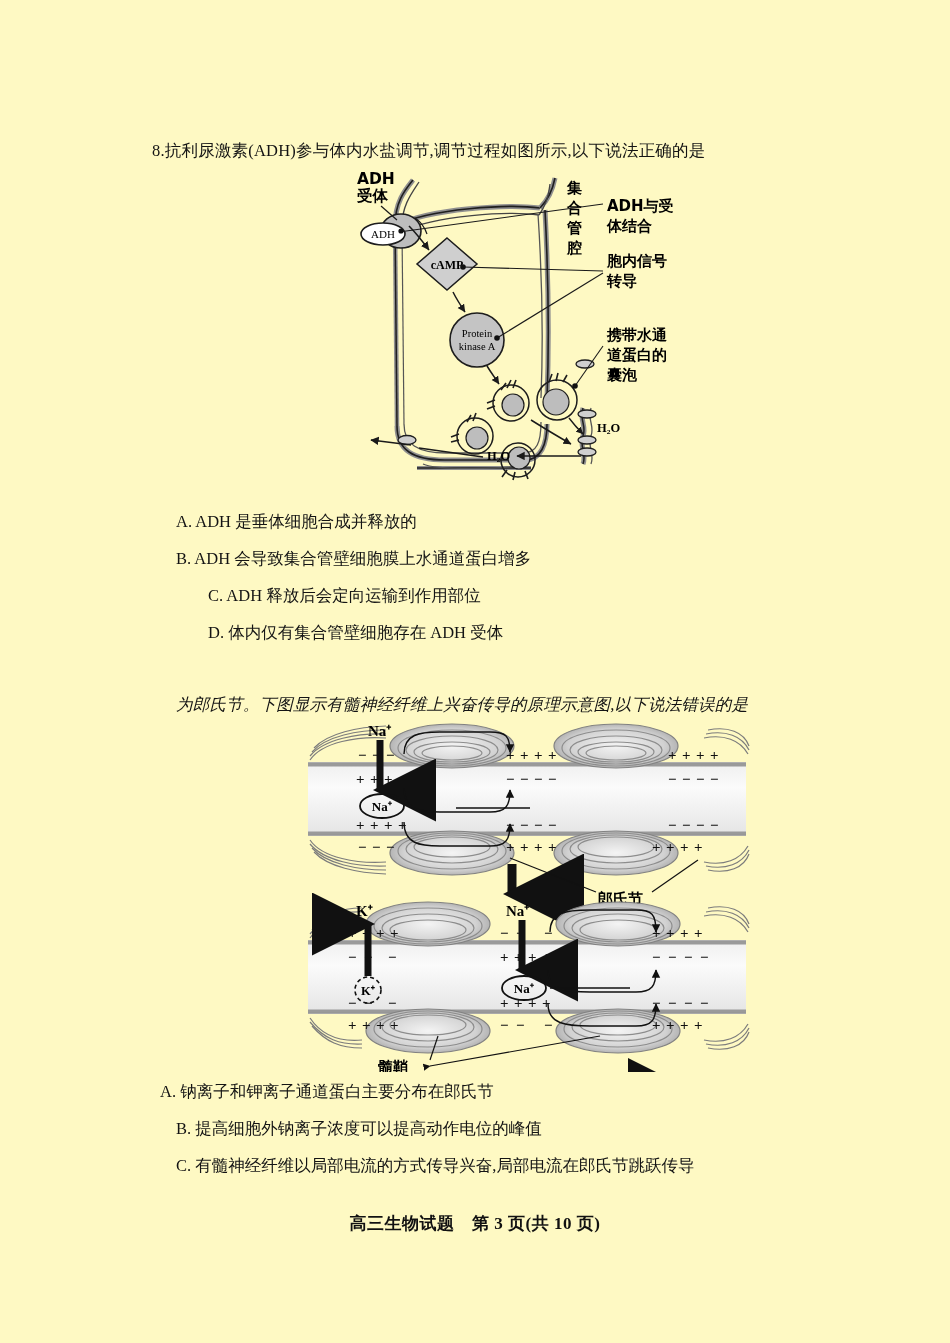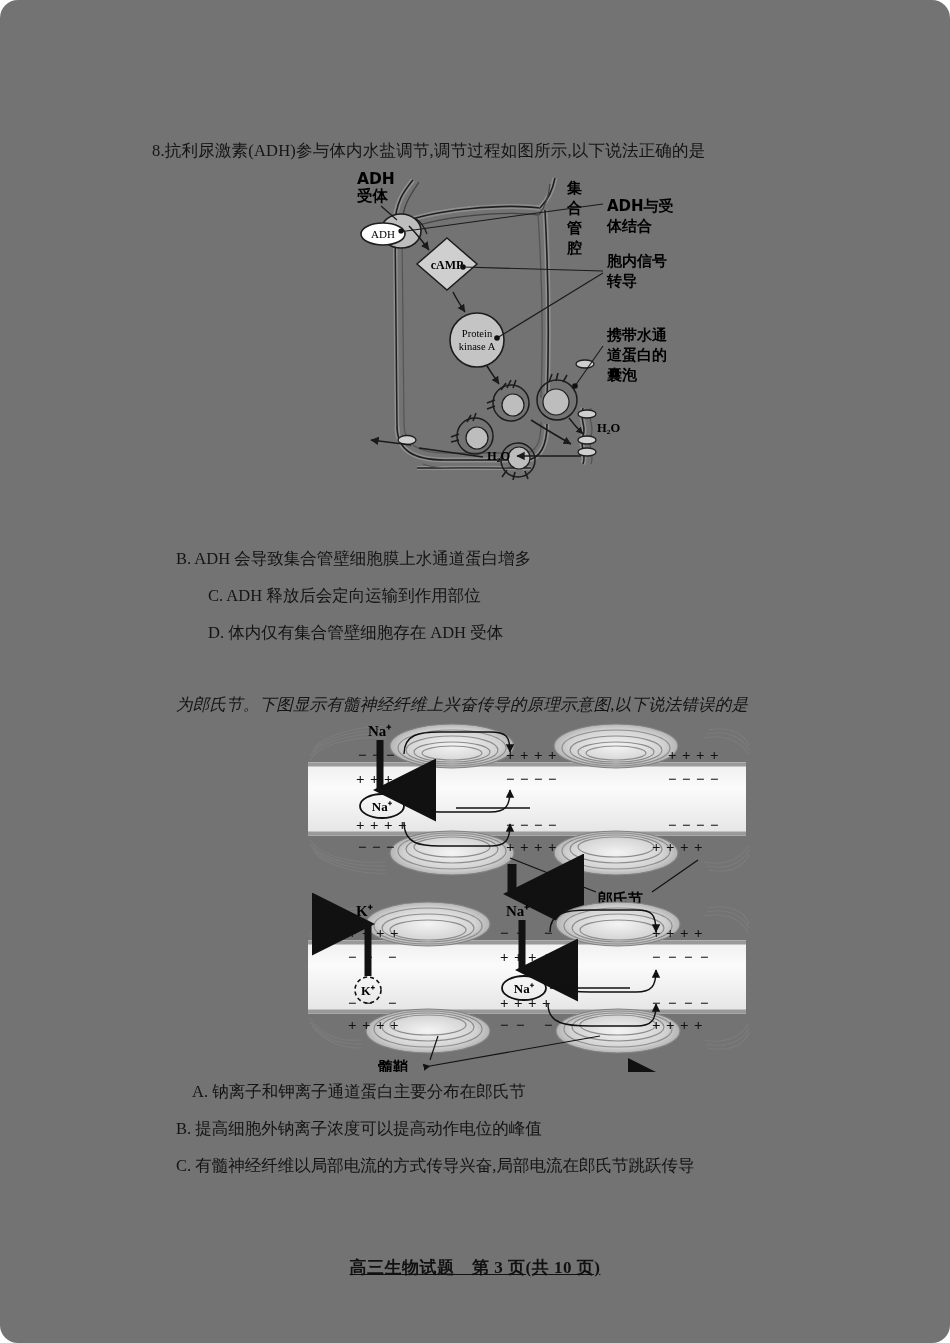--- a/index.html
+++ b/index.html
@@ -11,22 +11,21 @@
     width: 950px;
     height: 1343px;
     position: relative;
     font-family: "Liberation Serif", "DejaVu Serif", serif;
     color: #111;
     overflow: hidden;
   }
   .page {
     position: absolute;
     inset: 0;
-    background: #737373;
-    border-radius: 18px;
+    background: #fef9c3;
   }
 
   
   .qline {
     position: absolute;
     font-size: 16.5px;
     line-height: 30px;
     letter-spacing: 0.2px;
     white-space: nowrap;
     color: #141414;
@@ -210,20 +209,21 @@
       <circle cx="162" cy="170" r="2.8" fill="#111"></circle>
 
       <text x="272" y="172" font-size="15" font-weight="bold" class="lbl-cn">携带水通</text>
       <text x="272" y="192" font-size="15" font-weight="bold" class="lbl-cn">道蛋白的</text>
       <text x="272" y="212" font-size="15" font-weight="bold" class="lbl-cn">囊泡</text>
       <path d="M268 178 L240 218" stroke="#1a1a1a" stroke-width="1.1" fill="none"></path>
       <circle cx="240" cy="218" r="2.8" fill="#111"></circle>
     </svg>
   </div>
 
+  <div class="opt" style="left:176px; top:508px;">A. ADH 是垂体细胞合成并释放的</div>
   <div class="opt" style="left:176px; top:545px;">B. ADH 会导致集合管壁细胞膜上水通道蛋白增多</div>
   <div class="opt" style="left:164px; top:582px;margin-left:44px;">C. ADH 释放后会定向运输到作用部位</div>
   <div class="opt" style="left:176px; top:619px;margin-left:32px;">D. 体内仅有集合管壁细胞存在 ADH 受体</div>
 
   <div class="qline" style="left:176px; top:690px;font-style:italic;">为郎氏节。下图显示有髓神经纤维上兴奋传导的原理示意图,以下说法错误的是</div>
 
   <div class="fig" style="left:300px; top:722px; width:450px; height:350px;">
     <svg width="450" height="350" viewBox="0 0 450 350" xmlns="http://www.w3.org/2000/svg">
       <defs>
         <linearGradient id="axonG" x1="0" y1="0" x2="0" y2="1">
@@ -518,19 +518,19 @@
         <text x="78" y="172" font-size="15" font-weight="bold" class="lbl-cn">髓鞘</text>
         <path d="M130 160 L138 136" stroke="#111" stroke-width="1.2" fill="none"></path>
         <path d="M130 166 L300 136" stroke="#111" stroke-width="1.2" fill="none" marker-start="url(#thinArw)"></path>
 
         <path d="M236 182 L372 182" stroke="#111" stroke-width="8" marker-end="url(#thinArw)"></path>
         <path d="M368 174 L386 182 L368 190 z" fill="#111"></path>
       </g>
     </svg>
   </div>
 
-  <div class="opt" style="left:192px; top:1078px;">A. 钠离子和钾离子通道蛋白主要分布在郎氏节</div>
+  <div class="opt" style="left:160px; top:1078px;">A. 钠离子和钾离子通道蛋白主要分布在郎氏节</div>
   <div class="opt" style="left:176px; top:1115px;">B. 提高细胞外钠离子浓度可以提高动作电位的峰值</div>
   <div class="opt" style="left:176px; top:1152px;">C. 有髓神经纤维以局部电流的方式传导兴奋,局部电流在郎氏节跳跃传导</div>
 
-  <div class="footer" style="top:1256px;text-decoration:underline;">高三生物试题　第 3 页(共 10 页)</div>
+  <div class="footer" style="top:1212px;">高三生物试题　第 3 页(共 10 页)</div>
 
 </div>
 
 </body></html>

